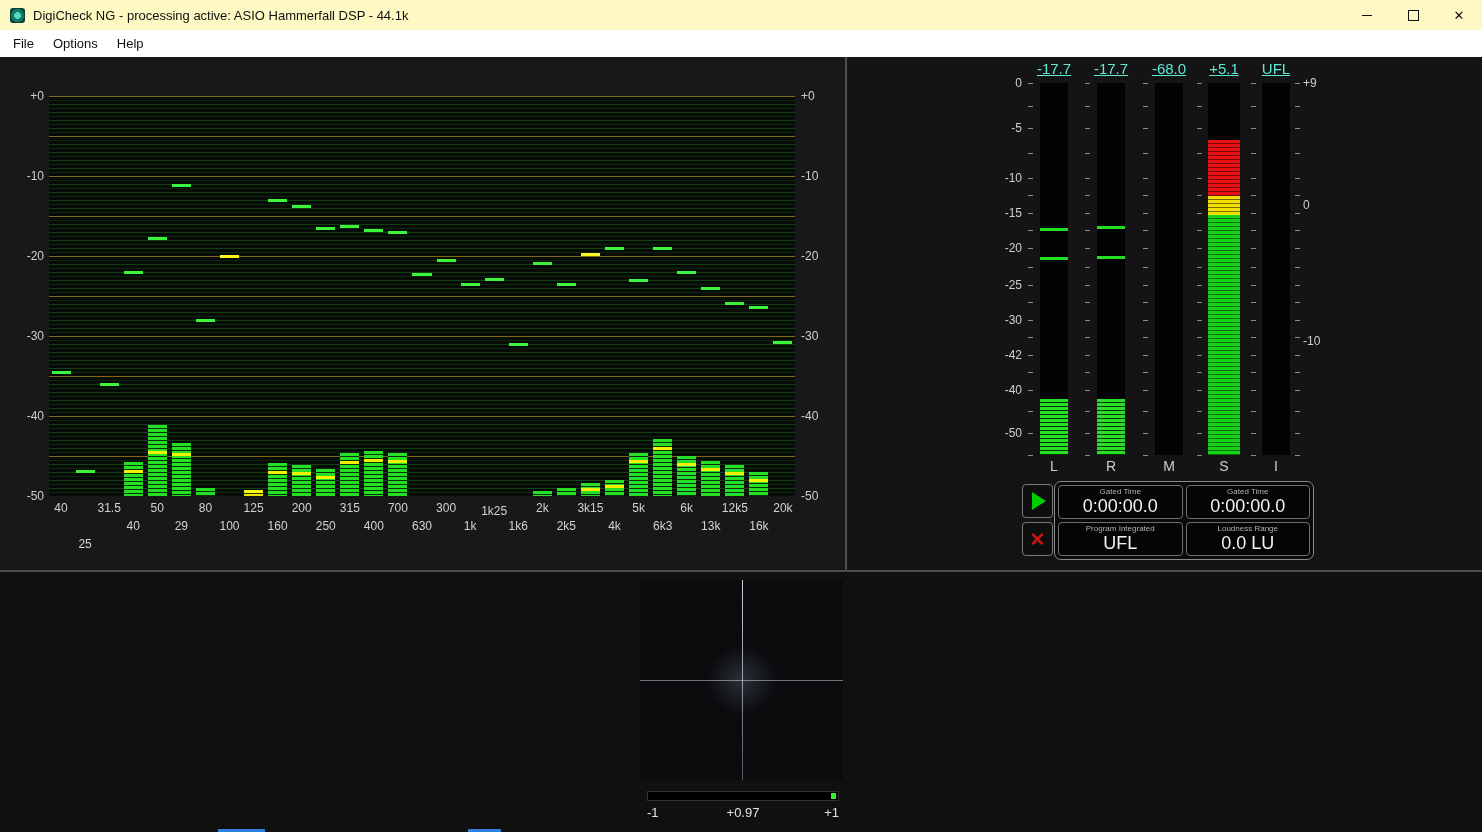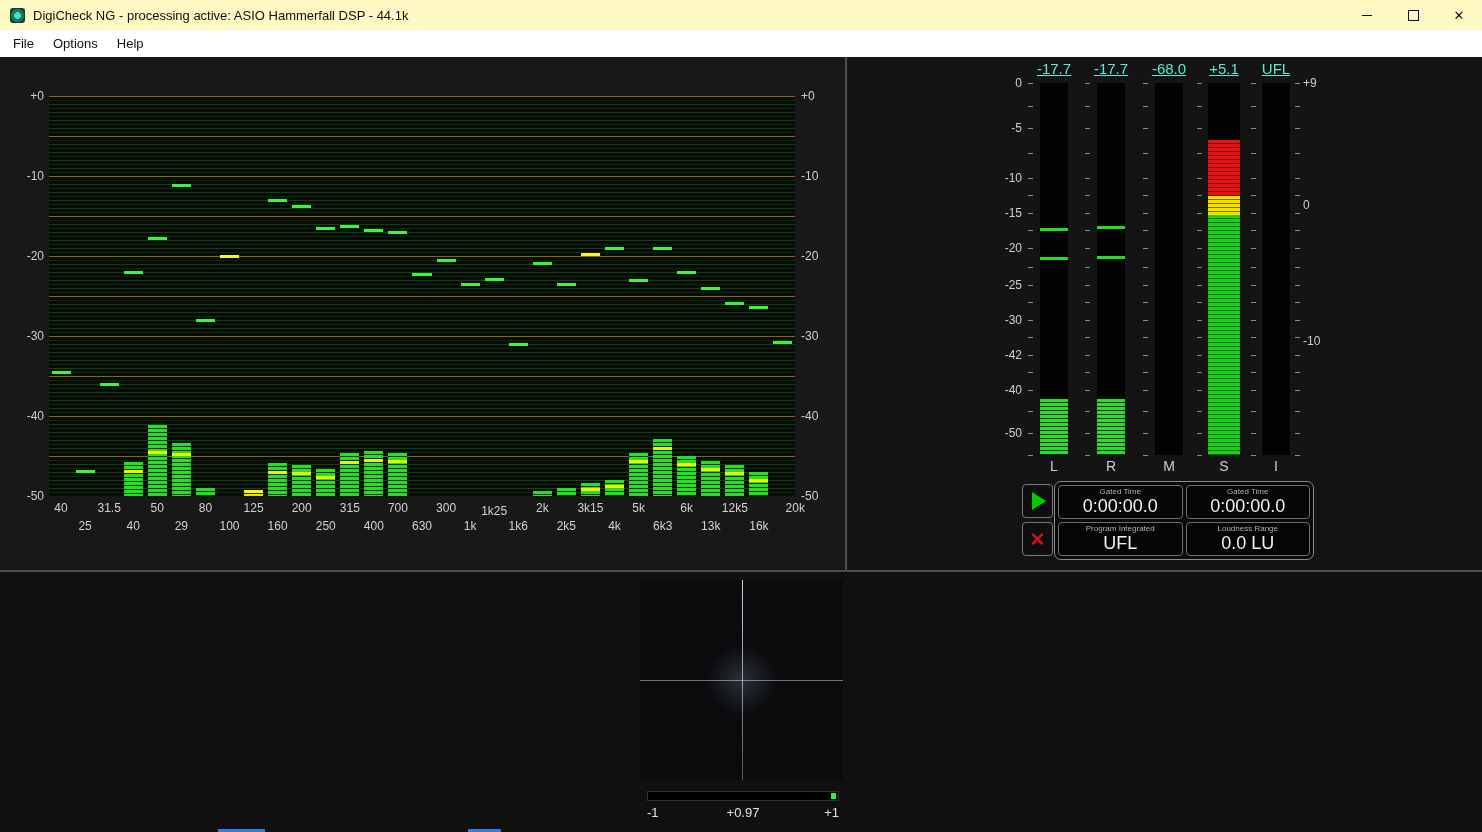--- a/index.html
+++ b/index.html
@@ -240,21 +240,21 @@
         <div class="sbar" style="top: 376px; height: 24px;"></div>
         <div class="savg" style="top: 383px;"></div>
         <div class="speak" style="top: 210px;"></div>
       </div>
       <div class="band" style="left: 723.435px; width: 21.0645px;">
         <div class="speak" style="top: 245px;"></div>
       </div>
     </div>
   <div class="freq-labels" id="freqLabels">
       <div class="freq" style="left: -9.96774px; top: 0px;">40</div>
-      <div class="freq" style="left: 14.0968px; top: 18px;">25</div>
+      <div class="freq" style="left: 14.0968px; top: 36px;">25</div>
       <div class="freq" style="left: 38.1613px; top: 0px;">31.5</div>
       <div class="freq" style="left: 62.2258px; top: 18px;">40</div>
       <div class="freq" style="left: 86.2903px; top: 0px;">50</div>
       <div class="freq" style="left: 110.355px; top: 18px;">29</div>
       <div class="freq" style="left: 134.419px; top: 0px;">80</div>
       <div class="freq" style="left: 158.484px; top: 18px;">100</div>
       <div class="freq" style="left: 182.548px; top: 0px;">125</div>
       <div class="freq" style="left: 206.613px; top: 18px;">160</div>
       <div class="freq" style="left: 230.677px; top: 0px;">200</div>
       <div class="freq" style="left: 254.742px; top: 18px;">250</div>
@@ -269,21 +269,21 @@
       <div class="freq" style="left: 471.323px; top: 0px;">2k</div>
       <div class="freq" style="left: 495.387px; top: 18px;">2k5</div>
       <div class="freq" style="left: 519.452px; top: 0px;">3k15</div>
       <div class="freq" style="left: 543.516px; top: 18px;">4k</div>
       <div class="freq" style="left: 567.581px; top: 0px;">5k</div>
       <div class="freq" style="left: 591.645px; top: 18px;">6k3</div>
       <div class="freq" style="left: 615.71px; top: 0px;">6k</div>
       <div class="freq" style="left: 639.774px; top: 18px;">13k</div>
       <div class="freq" style="left: 663.839px; top: 0px;">12k5</div>
       <div class="freq" style="left: 687.903px; top: 18px;">16k</div>
-      <div class="freq" style="left: 711.968px; top: 0px; text-align: right;">20k</div>
+      <div class="freq" style="left: 711.968px; top: 0px;">20k</div>
     </div>
 <div class="dbnum dl" style="top: 32px;">+0</div>
     <div class="dbnum dr" style="top: 32px;">+0</div>
     <div class="dbnum dl" style="top: 112px;">-10</div>
     <div class="dbnum dr" style="top: 112px;">-10</div>
     <div class="dbnum dl" style="top: 192px;">-20</div>
     <div class="dbnum dr" style="top: 192px;">-20</div>
     <div class="dbnum dl" style="top: 272px;">-30</div>
     <div class="dbnum dr" style="top: 272px;">-30</div>
     <div class="dbnum dl" style="top: 352px;">-40</div>

